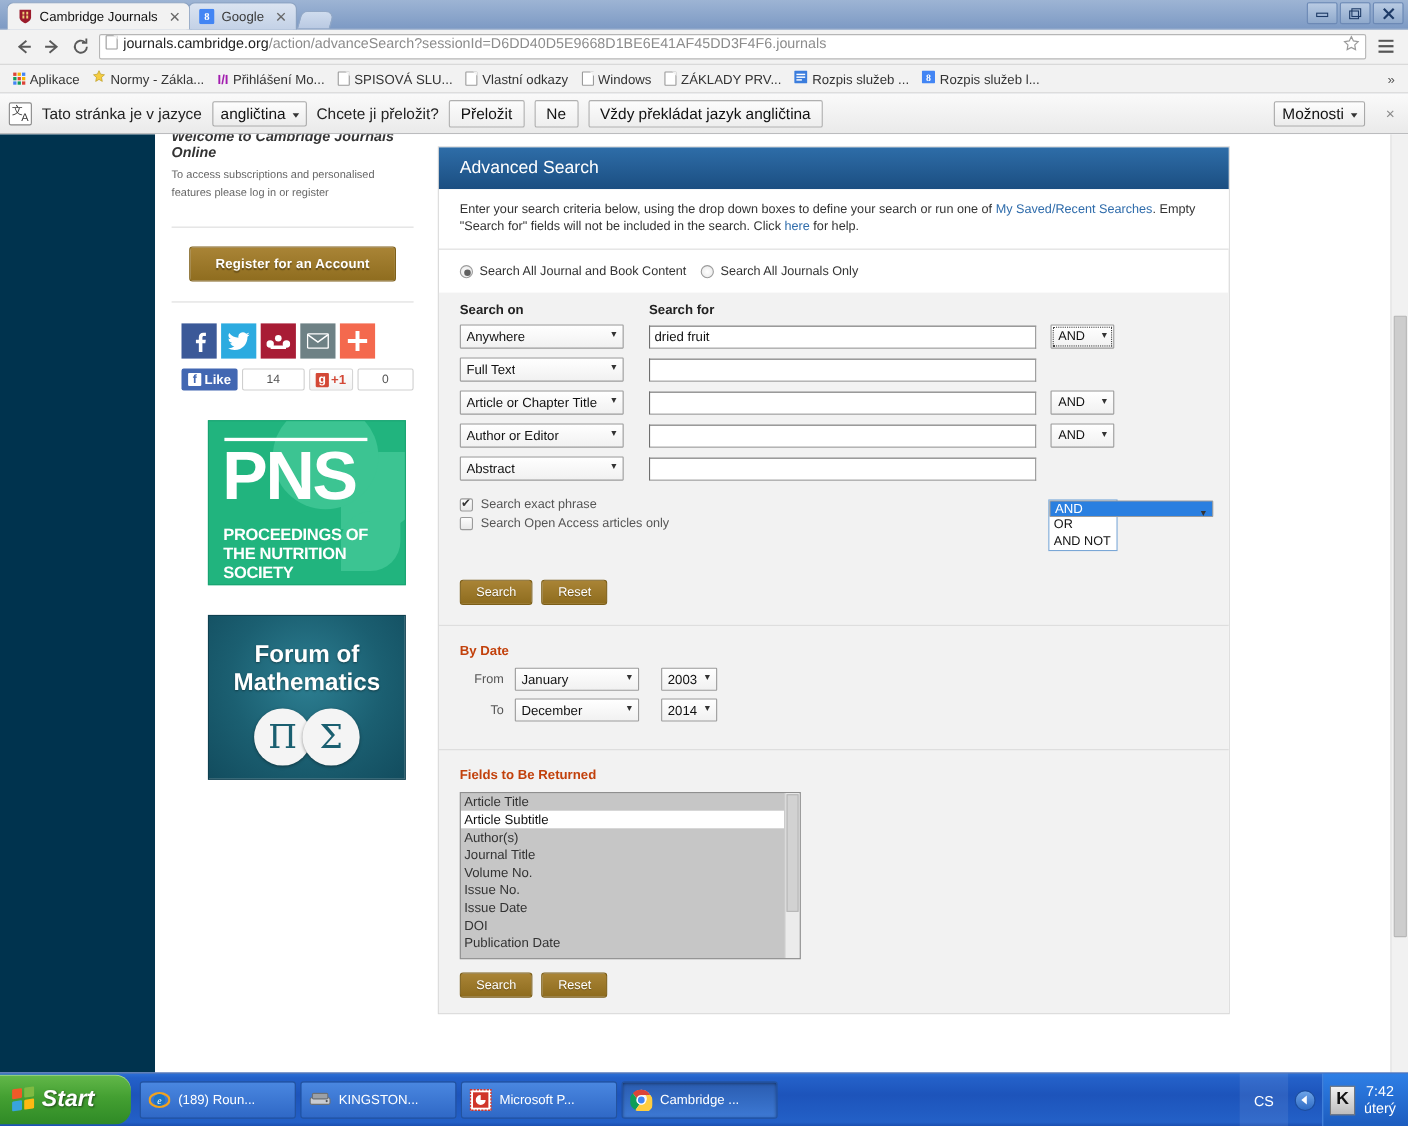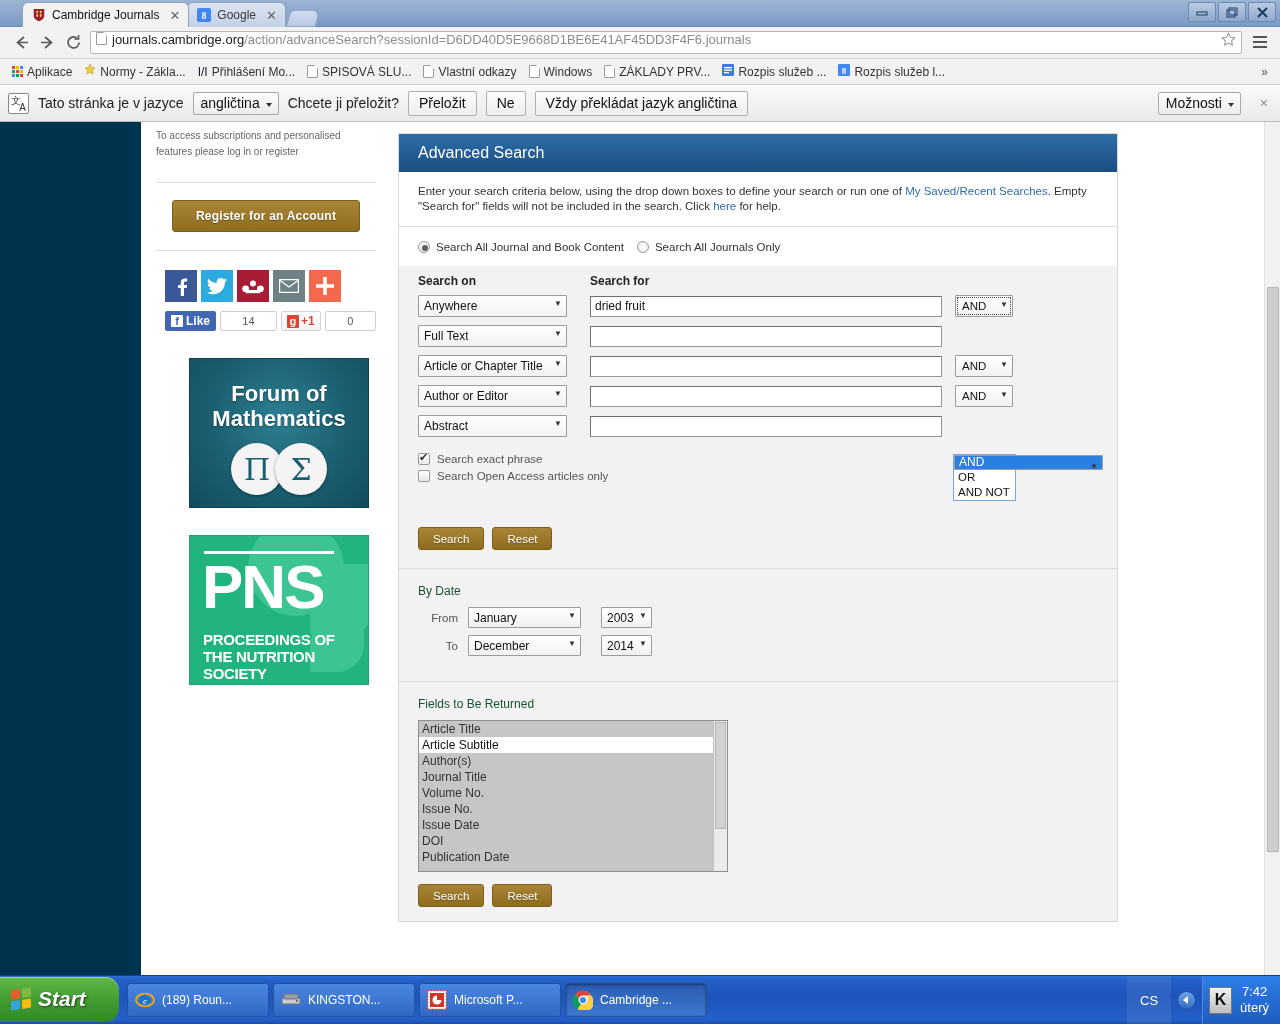--- a/index.html
+++ b/index.html
@@ -20,21 +20,21 @@
   }
   .winbtns { position:absolute; right:4px; top:2px; display:flex; gap:2px; }
   .winbtn {
     width:28px; height:20px; border:1px solid #6c89b5;
     background:linear-gradient(#b9cbe3,#8fa9cc);
     display:flex; align-items:center; justify-content:center;
     font-size:11px; color:#22406e; border-radius:2px;
   }
   .winbtn svg { display:block; }
 
-  .tabstrip { position:absolute; left:0; top:0; height:27px; display:flex; align-items:flex-end; padding-left:22px; }
+  .tabstrip { position:absolute; left:0; top:0; height:27px; display:flex; align-items:flex-end; padding-left:6px; }
   .tab {
     height:25px; min-width:80px; display:flex; align-items:center; gap:6px;
     padding:0 8px 0 9px; border:1px solid #8ba2c1; border-bottom:none;
     border-radius:6px 6px 0 0; font-size:12px; color:#333;
     position:relative; margin-right:-2px;
   }
   .tab.active { background:#f2f2f2; z-index:3; color:#111; }
   .tab.inactive { background:linear-gradient(#dbe4f1,#c3d1e6); z-index:2; color:#3a3a3a; }
   .tab .favicon { width:14px; height:14px; flex:none; display:block; }
   .tab .tlabel { max-width:118px; overflow:hidden; white-space:nowrap; text-overflow:clip; }
@@ -235,21 +235,21 @@
 
   .btnrow { display:flex; gap:8px; margin-top:45px; }
   .goldbtn {
     height:23px; min-width:60px; padding:0 14px;
     background:linear-gradient(#a98436,#8e6c1e); border:1px solid #7c5e17; border-radius:3px;
     color:#fff; font-size:11.5px; display:flex; align-items:center; justify-content:center;
     text-shadow:0 1px 1px rgba(0,0,0,.3);
   }
 
   .section { border-top:1px solid #dcdcdc; padding:15px 0 18px 19px; background:#f2f2f2; }
-  .sec-h { font-size:12px; font-weight:normal; color:#14532d; margin-bottom:9px; }
+  .sec-h { font-size:12px; font-weight:bold; color:#c2410c; margin-bottom:9px; }
   .daterow { display:flex; align-items:center; margin-bottom:7px; }
   .daterow .lab { width:40px; text-align:right; font-size:11.5px; color:#555; margin-right:10px; }
   .msel {
     width:113px; height:21px; border:1px solid #9c9c9c; background:linear-gradient(#fff,#f1f1f1);
     font-size:12px; color:#111; display:flex; align-items:center; padding:0 16px 0 5px; position:relative; border-radius:1px;
   }
   .msel:after { content:"▼"; position:absolute; right:4px; top:3px; font-size:8px; color:#333; }
   .ysel {
     width:51px; height:21px; margin-left:20px; border:1px solid #9c9c9c; background:linear-gradient(#fff,#f1f1f1);
     font-size:12px; color:#111; display:flex; align-items:center; padding:0 14px 0 5px; position:relative; border-radius:1px;
@@ -398,21 +398,21 @@
     </div>
     <div class="bm">
       <span>
         <svg width="12" height="12" viewBox="0 0 12 12">
             <path d="M6 0l1.4 3.4L11 4 8.3 6.4 9 10 6 8.2 3 10l.7-3.6L1 4l3.6-.6z" fill="#f5cc3f" stroke="#b99a1e" stroke-width=".6"></path>
           </svg>
       </span>
       <span class="bmlabel">Normy - Zákla...</span>
     </div>
     <div class="bm">
-      <span style="color:#0f172a;font-weight:normal;font-size:12px;">I/I</span>
+      <span style="color:#a21caf;font-weight:bold;font-size:12px;">I/I</span>
       <span class="bmlabel" style="max-width:120px">Přihlášení  Mo...</span>
     </div>
     <div class="bm">
       <span class="pagefav"></span>
       <span class="bmlabel">SPISOVÁ SLU...</span>
     </div>
     <div class="bm">
       <span class="pagefav"></span>
       <span class="bmlabel">Vlastní odkazy</span>
     </div>
@@ -461,20 +461,21 @@
     <span class="ibselect" style="margin-left:auto;">Možnosti</span>
     <span class="ibclose">×</span>
   </div>
 
   <div id="viewport">
     <div class="leftband"></div>
 
     <div class="pagewrap">
 
       <div class="sidebar">
+        <div class="welcome-h">Welcome to Cambridge Journals Online</div>
         <div class="welcome-p">To access subscriptions and personalised features please log in or register</div>
         <div class="hr"></div>
         <div class="btn-register">Register for an Account</div>
         <div class="hr" style="margin-top:18px"></div>
 
         <div class="social">
           <div class="soc" style="background:#3b5998">
             <svg width="17" height="20" viewBox="0 0 17 20">
                 <path d="M11 20v-8h2.7l.4-3.1H11V6.9c0-.9.25-1.5 1.55-1.5h1.65V2.6C13.9 2.56 12.92 2.5 11.78 2.5c-2.38 0-4.01 1.45-4.01 4.12V8.9H5.1V12h2.67v8z" fill="#fff"></path>
               </svg>
@@ -509,43 +510,43 @@
           <div class="fblike">
             <span class="f">f</span>
             <span>Like</span>
           </div>
           <div class="cntbox">14</div>
           <div class="gplus">
             <span class="g">g</span>
               <span>+1</span>
           </div>
           <div class="cntbox">0</div>
-        </div>
-
-        <div class="banner bn-math">
-          <div class="t1">
-            <div>Forum of</div>
-            <div>Mathematics</div>
-          </div>
-          <div class="circs">
-            <div class="circ">Π</div>
-            <div class="circ">Σ</div>
-          </div>
         </div>
 
         <div class="banner bn-pns">
           <span class="leaf" style="width:70px;height:70px;right:-12px;top:28px;"></span>
           <span class="leaf" style="width:54px;height:54px;right:4px;top:82px;"></span>
           <span class="leaf" style="width:96px;height:96px;right:24px;top:-16px;border-radius:50%;"></span>
           <span class="line"></span>
           <span class="pns">PNS</span>
           <span class="sub">
             <span style="display:block">PROCEEDINGS OF</span>
             <span style="display:block">THE NUTRITION SOCIETY</span>
           </span>
+        </div>
+
+        <div class="banner bn-math">
+          <div class="t1">
+            <div>Forum of</div>
+            <div>Mathematics</div>
+          </div>
+          <div class="circs">
+            <div class="circ">Π</div>
+            <div class="circ">Σ</div>
+          </div>
         </div>
 
       </div>
 
       <div class="main">
         <div class="panel-head">Advanced Search</div>
 
         <div class="panel-intro">
           <span>Enter your search criteria below, using the drop down boxes to define your search or run one of </span><a href="#">My Saved/Recent Searches</a><span>. Empty "Search for" fields will not be included in the search. Click </span><a href="#">here</a><span> for help.</span>
         </div>

